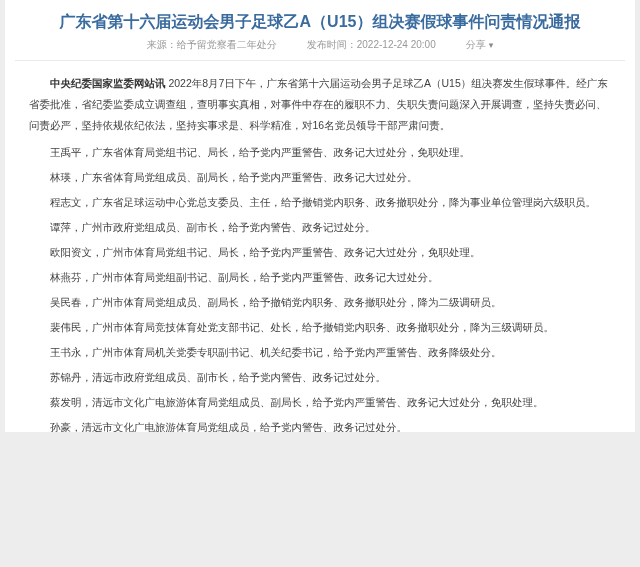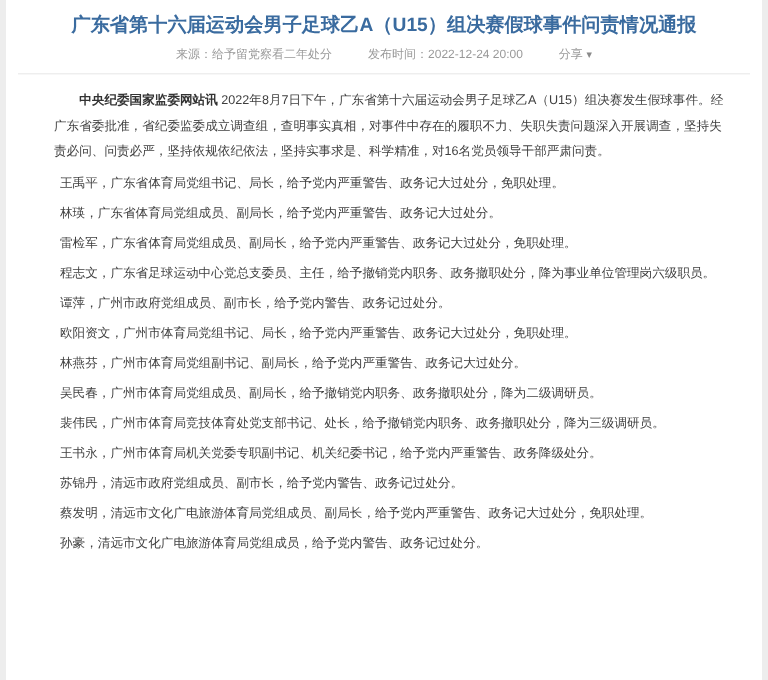--- a/index.html
+++ b/index.html
@@ -6,21 +6,21 @@
     margin: 0;
     padding: 0;
     width: 640px;
     height: 567px;
     background: #ededed;
     font-family: "Liberation Sans", "DejaVu Sans", sans-serif;
   }
   .canvas {
     box-sizing: border-box;
     width: 630px;
-    height: 567px;
+    height: 432px;
     margin: 0 5px;
     background: #ffffff;
     padding: 12px 24px 0 24px;
     overflow: hidden;
   }
   .title {
     margin: 0 0 6px 0;
     font-size: 16px;
     line-height: 20px;
     font-weight: bold;
@@ -47,21 +47,21 @@
     color: #8a8a8a;
   }
   .divider {
     border-top: 1px solid #eaeaea;
     margin: 0 -14px;
   }
   .body-text {
     color: #3f3f3f;
   }
   p.intro {
-    margin: 12px 0 0 16px;
+    margin: 12px 0 0 0;
     font-size: 10.5px;
     line-height: 21px;
     text-indent: 2em;
     color: #3f3f3f;
   }
   p.intro b {
     font-weight: bold;
     color: #333333;
   }
   p.item {
@@ -88,21 +88,20 @@
     <span class="meta-item share"><span>分享</span><span class="caret">▾</span></span>
   </div>
 
   <div class="divider"></div>
 
   <div class="body-text">
     <p class="intro"><b>中央纪委国家监委网站讯</b><span> 2022年8月7日下午，广东省第十六届运动会男子足球乙A（U15）组决赛发生假球事件。经广东省委批准，省纪委监委成立调查组，查明事实真相，对事件中存在的履职不力、失职失责问题深入开展调查，坚持失责必问、问责必严，坚持依规依纪依法，坚持实事求是、科学精准，对16名党员领导干部严肃问责。</span></p>
 
     <p class="item">王禹平，广东省体育局党组书记、局长，给予党内严重警告、政务记大过处分，免职处理。</p>
     <p class="item">林瑛，广东省体育局党组成员、副局长，给予党内严重警告、政务记大过处分。</p>
-    <p class="item">雷检军，广东省体育局党组成员、副局长，给予党内严重警告、政务记大过处分，免职处理。</p>
     <p class="item">程志文，广东省足球运动中心党总支委员、主任，给予撤销党内职务、政务撤职处分，降为事业单位管理岗六级职员。</p>
     <p class="item">谭萍，广州市政府党组成员、副市长，给予党内警告、政务记过处分。</p>
     <p class="item">欧阳资文，广州市体育局党组书记、局长，给予党内严重警告、政务记大过处分，免职处理。</p>
     <p class="item">林燕芬，广州市体育局党组副书记、副局长，给予党内严重警告、政务记大过处分。</p>
     <p class="item">吴民春，广州市体育局党组成员、副局长，给予撤销党内职务、政务撤职处分，降为二级调研员。</p>
     <p class="item">裴伟民，广州市体育局竞技体育处党支部书记、处长，给予撤销党内职务、政务撤职处分，降为三级调研员。</p>
     <p class="item">王书永，广州市体育局机关党委专职副书记、机关纪委书记，给予党内严重警告、政务降级处分。</p>
     <p class="item">苏锦丹，清远市政府党组成员、副市长，给予党内警告、政务记过处分。</p>
     <p class="item">蔡发明，清远市文化广电旅游体育局党组成员、副局长，给予党内严重警告、政务记大过处分，免职处理。</p>
     <p class="item">孙豪，清远市文化广电旅游体育局党组成员，给予党内警告、政务记过处分。</p>

